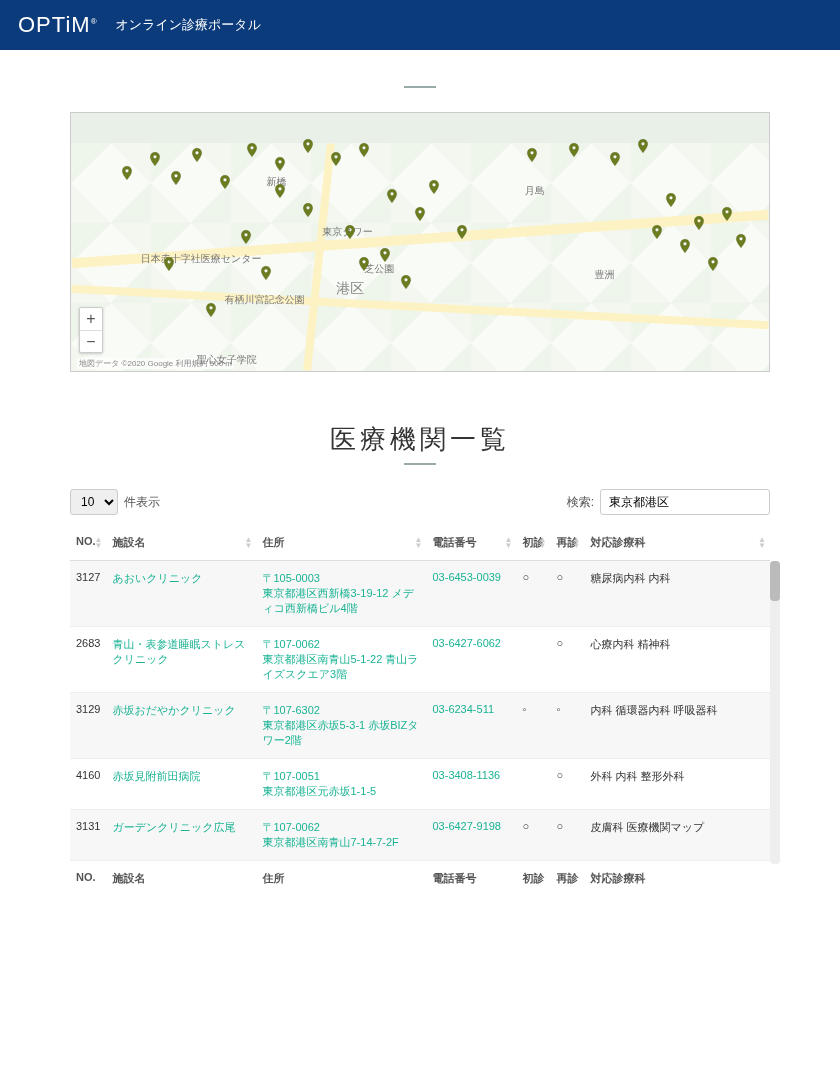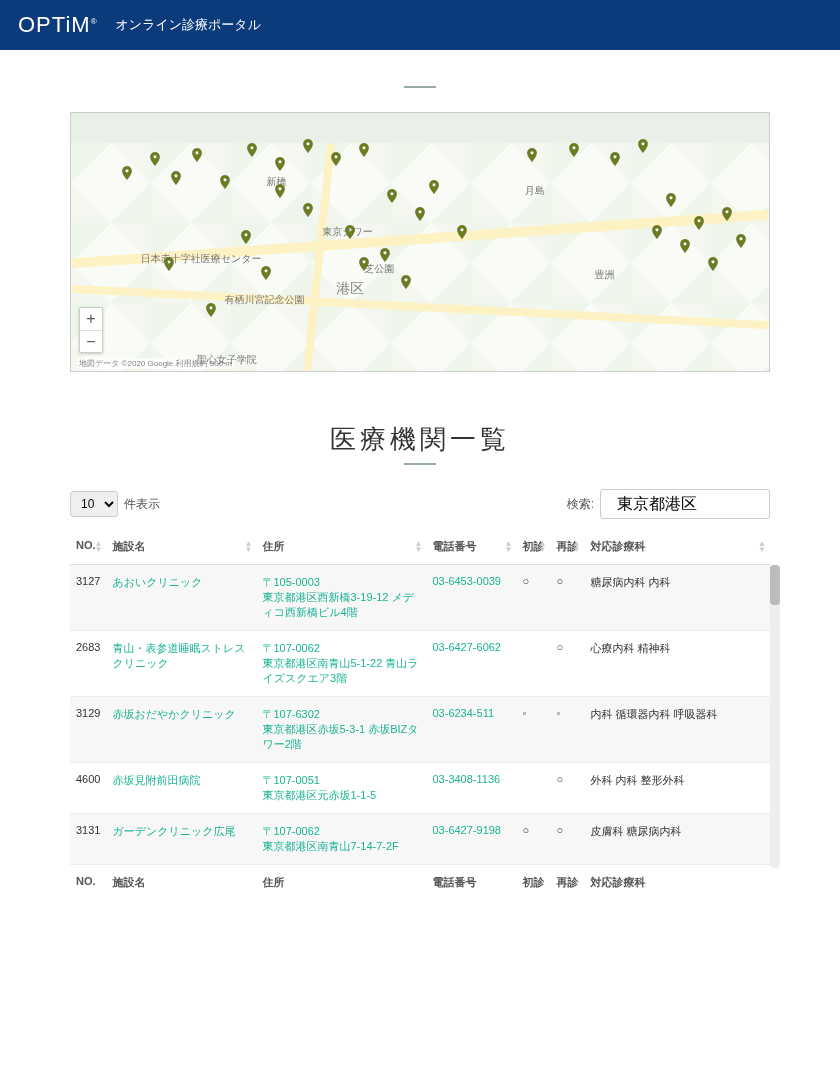--- a/index.html
+++ b/index.html
@@ -29,21 +29,21 @@
 .zoom-btn { width: 22px; height: 22px; display: flex; align-items: center; justify-content: center; font-size: 16px; color: #555; cursor: pointer; }
 .zoom-btn + .zoom-btn { border-top: 1px solid #ddd; }
 .map-credit { position: absolute; left: 6px; bottom: 2px; font-size: 8px; color: #888; background: rgba(255,255,255,0.7); padding: 0 2px;}
 .link-row { text-align: right; margin-top: 8px; }
 .link-row a { color: #1ab394; font-size: 12px; text-decoration: none; }
 h2.section-title { font-size: 26px; font-weight: 400; text-align: center; letter-spacing: 4px; margin: 50px 0 6px; color: #333; }
 .controls-row { display: flex; align-items: center; justify-content: space-between; margin: 20px 0 10px; }
 .len-select { display: flex; align-items: center; gap: 6px; font-size: 12px; color: #555; }
 .len-select select { border: 1px solid #ccc; border-radius: 3px; padding: 4px 6px; font-size: 12px; }
 .search-box { display: flex; align-items: center; gap: 6px; font-size: 12px; color: #555; }
-.search-box input { border: 1px solid #ccc; border-radius: 3px; padding: 5px 16px; font-size: 16px; width: 170px; }
+.search-box input { border: 1px solid #ccc; border-radius: 3px; padding: 5px 8px; font-size: 12px; width: 170px; }
 .data-table { width: 100%; border-collapse: collapse; font-size: 11px; position: relative; }
 .data-table th, .data-table td { padding: 10px 6px; text-align: left; vertical-align: top; border-bottom: 1px solid #eee; }
 .data-table thead th { background: #fff; color: #555; font-weight: bold; border-bottom: 1px solid #ddd; position: relative; }
 .data-table tfoot th { background: #fff; color: #555; font-weight: bold; border-top: 1px solid #ddd; border-bottom: none; }
 .sort-arrows { position: absolute; right: 4px; top: 50%; transform: translateY(-50%); font-size: 8px; color: #ccc; line-height: 6px; }
 .data-table tbody tr:nth-child(odd) { background: #f7f7f7; }
 .col-no { width: 36px; }
 .col-name { width: 150px; }
 .col-addr { width: 170px; }
 .col-tel { width: 90px; }
@@ -248,36 +248,36 @@
           <tr>
             <td class="col-no">3129</td>
             <td class="col-name"><span class="cell-link">赤坂おだやかクリニック</span></td>
             <td class="col-addr"><span class="cell-link">〒107-6302<br>東京都港区赤坂5-3-1 赤坂BIZタワー2階</span></td>
             <td class="col-tel"><span class="cell-link">03-6234-511</span></td>
             <td class="col-first mark">◦</td>
             <td class="col-re mark">◦</td>
             <td class="col-dept">内科 循環器内科 呼吸器科</td>
           </tr>
           <tr>
-            <td class="col-no">4600</td>
+            <td class="col-no">4160</td>
             <td class="col-name"><span class="cell-link">赤坂見附前田病院</span></td>
             <td class="col-addr"><span class="cell-link">〒107-0051<br>東京都港区元赤坂1-1-5</span></td>
             <td class="col-tel"><span class="cell-link">03-3408-1136</span></td>
             <td class="col-first mark"></td>
             <td class="col-re mark">○</td>
             <td class="col-dept">外科 内科 整形外科</td>
           </tr>
           <tr>
             <td class="col-no">3131</td>
             <td class="col-name"><span class="cell-link">ガーデンクリニック広尾</span></td>
             <td class="col-addr"><span class="cell-link">〒107-0062<br>東京都港区南青山7-14-7-2F</span></td>
             <td class="col-tel"><span class="cell-link">03-6427-9198</span></td>
             <td class="col-first mark">○</td>
             <td class="col-re mark">○</td>
-            <td class="col-dept">皮膚科 糖尿病内科</td>
+            <td class="col-dept">皮膚科 医療機関マップ</td>
           </tr>
         </tbody>
     <tfoot>
       <tr>
         <th class="col-no">NO.</th>
         <th class="col-name">施設名</th>
         <th class="col-addr">住所</th>
         <th class="col-tel">電話番号</th>
         <th class="col-first">初診</th>
         <th class="col-re">再診</th>

